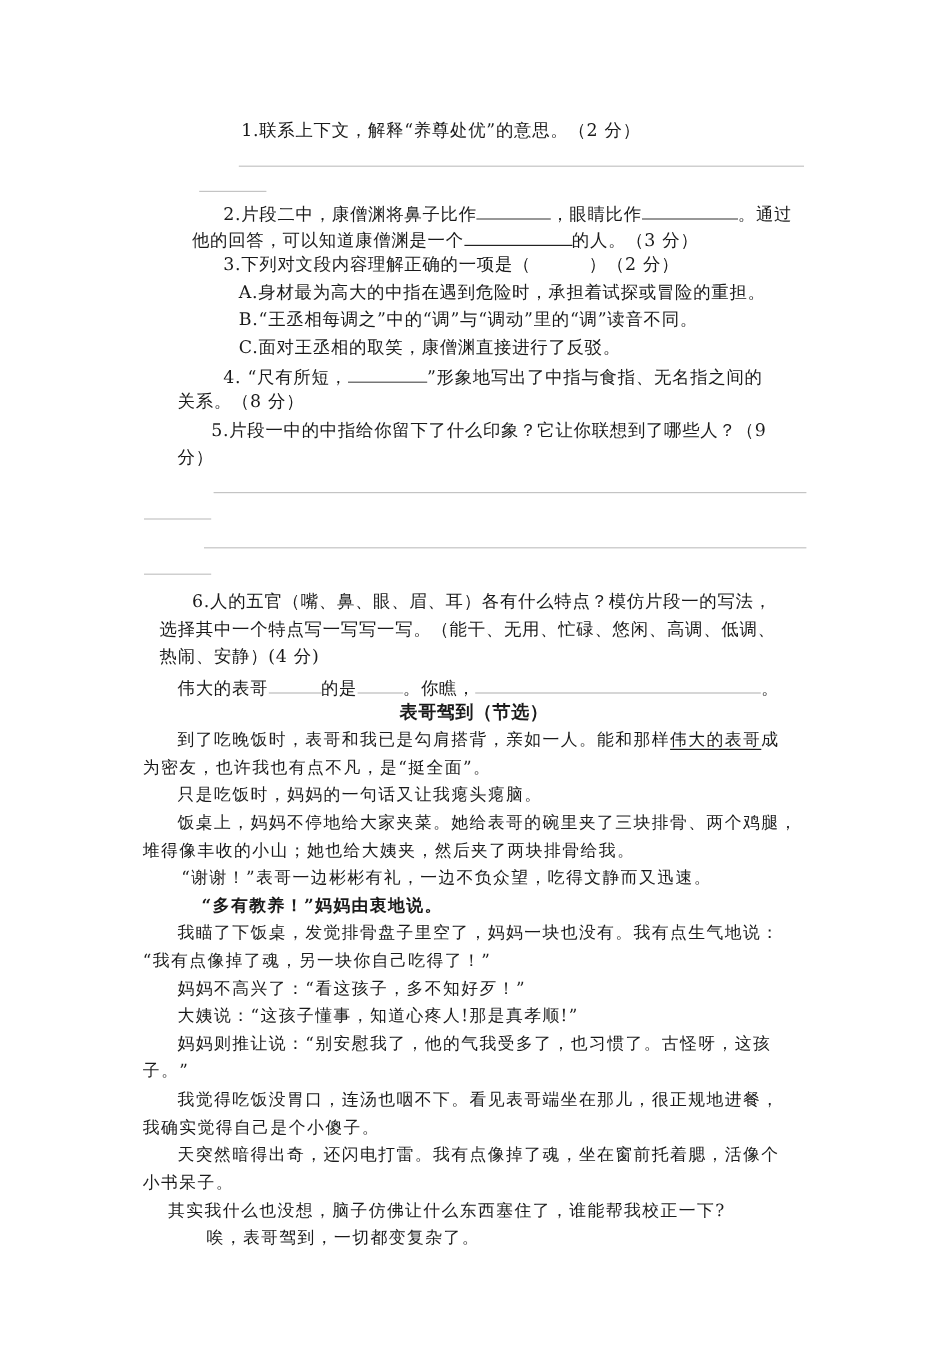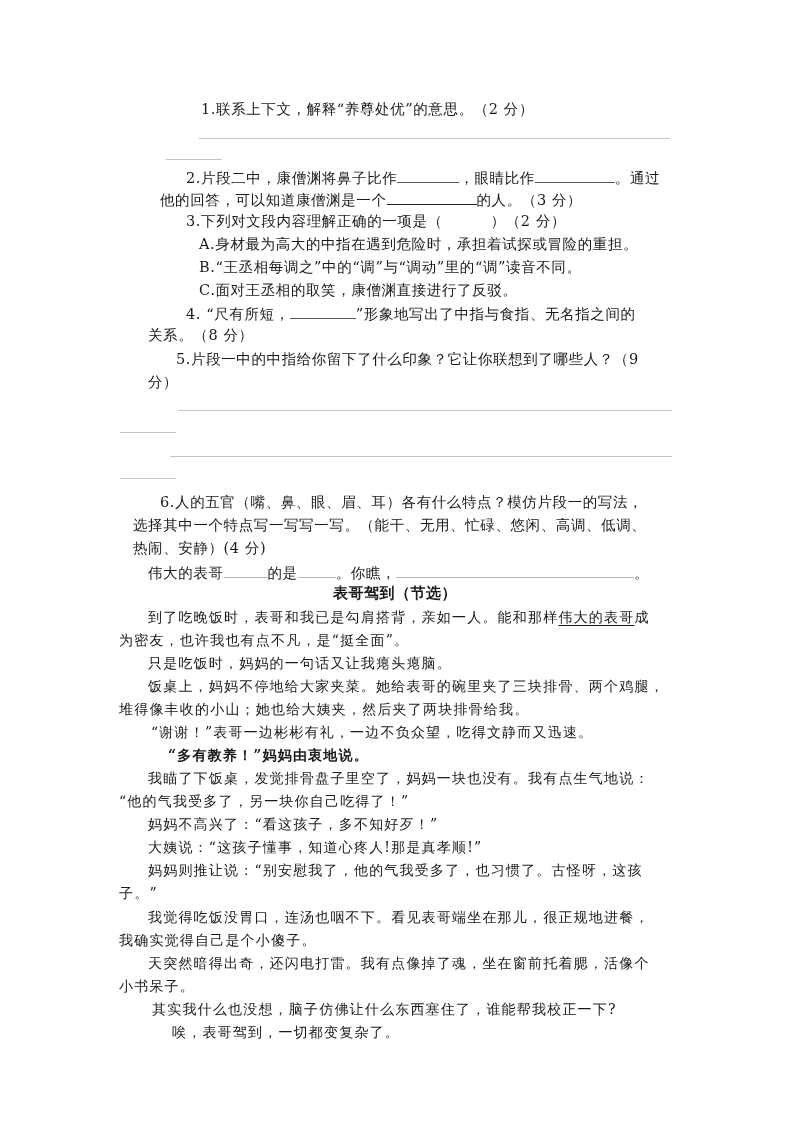--- a/index.html
+++ b/index.html
@@ -59,23 +59,23 @@
 <div class="line story" style="left:148px;top:607px;">
   <span>到了吃晚饭时，表哥和我已是勾肩搭背，亲如一人。能和那样</span><span class="ul">伟大的表哥</span><span>成</span>
 </div>
 <div class="line story" style="left:119px;top:630px;">为密友，也许我也有点不凡，是“挺全面”。</div>
 <div class="line story" style="left:148px;top:653px;">只是吃饭时，妈妈的一句话又让我瘪头瘪脑。</div>
 <div class="line story" style="left:148px;top:676px;">饭桌上，妈妈不停地给大家夹菜。她给表哥的碗里夹了三块排骨、两个鸡腿，</div>
 <div class="line story" style="left:119px;top:699px;">堆得像丰收的小山；她也给大姨夹，然后夹了两块排骨给我。</div>
 <div class="line story" style="left:151px;top:722px;">“谢谢！”表哥一边彬彬有礼，一边不负众望，吃得文静而又迅速。</div>
 <div class="line story" style="left:168px;top:745px;font-weight:bold;">“多有教养！”妈妈由衷地说。</div>
 <div class="line story" style="left:148px;top:768px;">我瞄了下饭桌，发觉排骨盘子里空了，妈妈一块也没有。我有点生气地说：</div>
-<div class="line story" style="left:119px;top:791px;">“他的气我受多了，另一块你自己吃得了！”</div>
+<div class="line story" style="left:119px;top:791px;">“我有点像掉了魂，另一块你自己吃得了！”</div>
 <div class="line story" style="left:148px;top:814px;">妈妈不高兴了：“看这孩子，多不知好歹！”</div>
 <div class="line story" style="left:148px;top:837px;text-align:right;">大姨说：“这孩子懂事，知道心疼人!那是真孝顺!”</div>
 <div class="line story" style="left:148px;top:860px;">妈妈则推让说：“别安慰我了，他的气我受多了，也习惯了。古怪呀，这孩</div>
 <div class="line story" style="left:119px;top:883px;">子。”</div>
 <div class="line story" style="left:148px;top:907px;">我觉得吃饭没胃口，连汤也咽不下。看见表哥端坐在那儿，很正规地进餐，</div>
 <div class="line story" style="left:119px;top:930px;">我确实觉得自己是个小傻子。</div>
 <div class="line story" style="left:148px;top:953px;text-align:right;">天突然暗得出奇，还闪电打雷。我有点像掉了魂，坐在窗前托着腮，活像个</div>
 <div class="line story" style="left:119px;top:976px;">小书呆子。</div>
-<div class="line story" style="left:152px;top:999px;text-align:right;">其实我什么也没想，脑子仿佛让什么东西塞住了，谁能帮我校正一下?</div>
+<div class="line story" style="left:140px;top:999px;text-align:right;">其实我什么也没想，脑子仿佛让什么东西塞住了，谁能帮我校正一下?</div>
 <div class="line story" style="left:148px;top:1022px;padding-left:24px;">唉，表哥驾到，一切都变复杂了。</div>
 
 </body></html>

